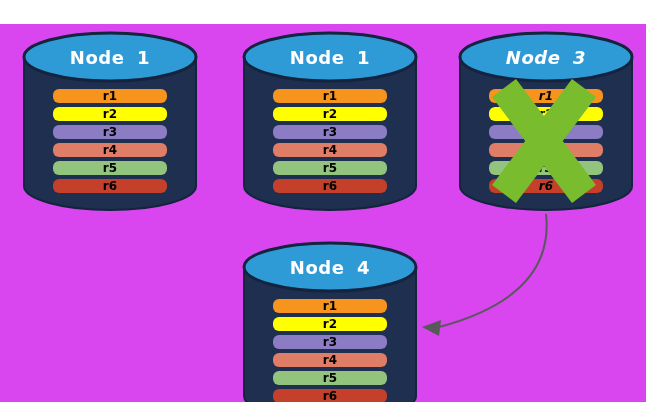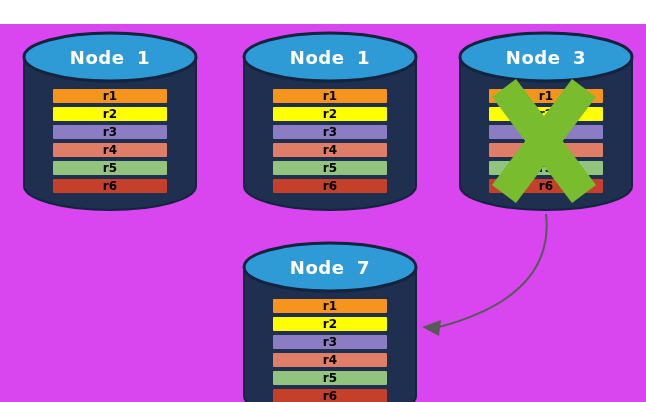--- a/index.html
+++ b/index.html
@@ -3,34 +3,34 @@
 <meta charset="utf-8">
 <style>
   html,body{margin:0;padding:0;background:#ffffff;}
   .canvas{
     position:relative;width:646px;height:402px;background:#d946ef;
     font-family:"DejaVu Sans","Liberation Sans",sans-serif;overflow:hidden;margin-top:24px;
   }
   .node{position:absolute;width:176px;height:181px;}
   .node-1{left:22px;top:7px;}
   .node-2{left:242px;top:7px;}
-  .node-3{left:458px;top:7px;}
+  .node-3{left:458px;top:7px;font-style:italic;}
   .node-4{left:242px;top:217px;}
   .cyl{position:absolute;left:0;top:0;width:176px;height:181px;}
   .cyl .cyl-body{stroke:#14233E;stroke-width:2;}
   .cyl .cyl-top{stroke:#14233E;stroke-width:3;}
   .node-title{
     position:absolute;left:0;top:1px;width:176px;height:50px;
     display:flex;align-items:center;justify-content:center;
     color:#ffffff;font-size:18px;font-weight:bold;word-spacing:6px;
     letter-spacing:0.5px;z-index:2;
   }
   .rows{position:absolute;left:31px;top:58px;width:114px;z-index:2;}
   .row{
-    height:14px;margin-bottom:4px;border-radius:1px;
+    height:14px;margin-bottom:4px;border-radius:6px;
     display:flex;align-items:center;justify-content:center;
     font-size:12px;font-weight:bold;color:#000000;line-height:14px;
   }
   .xmark{position:absolute;left:0;top:0;width:176px;height:181px;z-index:3;}
   .arrow-layer{position:absolute;left:0;top:0;width:646px;height:402px;z-index:4;pointer-events:none;}
 </style>
 </head>
 <body>
 
 <div class="canvas">
@@ -121,21 +121,21 @@
       <line x1="46" y1="57" x2="126" y2="163" stroke-width="30" stroke-linecap="butt" stroke="#79BC2E"></line>
       <line x1="126" y1="57" x2="46" y2="163" stroke-width="30" stroke-linecap="butt" stroke="#79BC2E"></line>
     </svg>
   </div>
 
   <div class="node node-4">
     <svg class="cyl" viewBox="0 0 176 181">
       <path class="cyl-body" d="M2 26 L2 155 A86 24 0 0 0 174 155 L174 26 Z" fill="#1F2F50"></path>
       <ellipse class="cyl-top" cx="88" cy="26" rx="86" ry="24" fill="#2E9BD6"></ellipse>
     </svg>
-    <div class="node-title">Node 7</div>
+    <div class="node-title">Node 4</div>
     <div class="rows">
       <div class="row" style="background-color: rgb(247, 148, 29);">
           <span>r1</span>
         </div>
       <div class="row" style="background-color: rgb(255, 255, 0);">
           <span>r2</span>
         </div>
       <div class="row" style="background-color: rgb(140, 124, 196);">
           <span>r3</span>
         </div>

